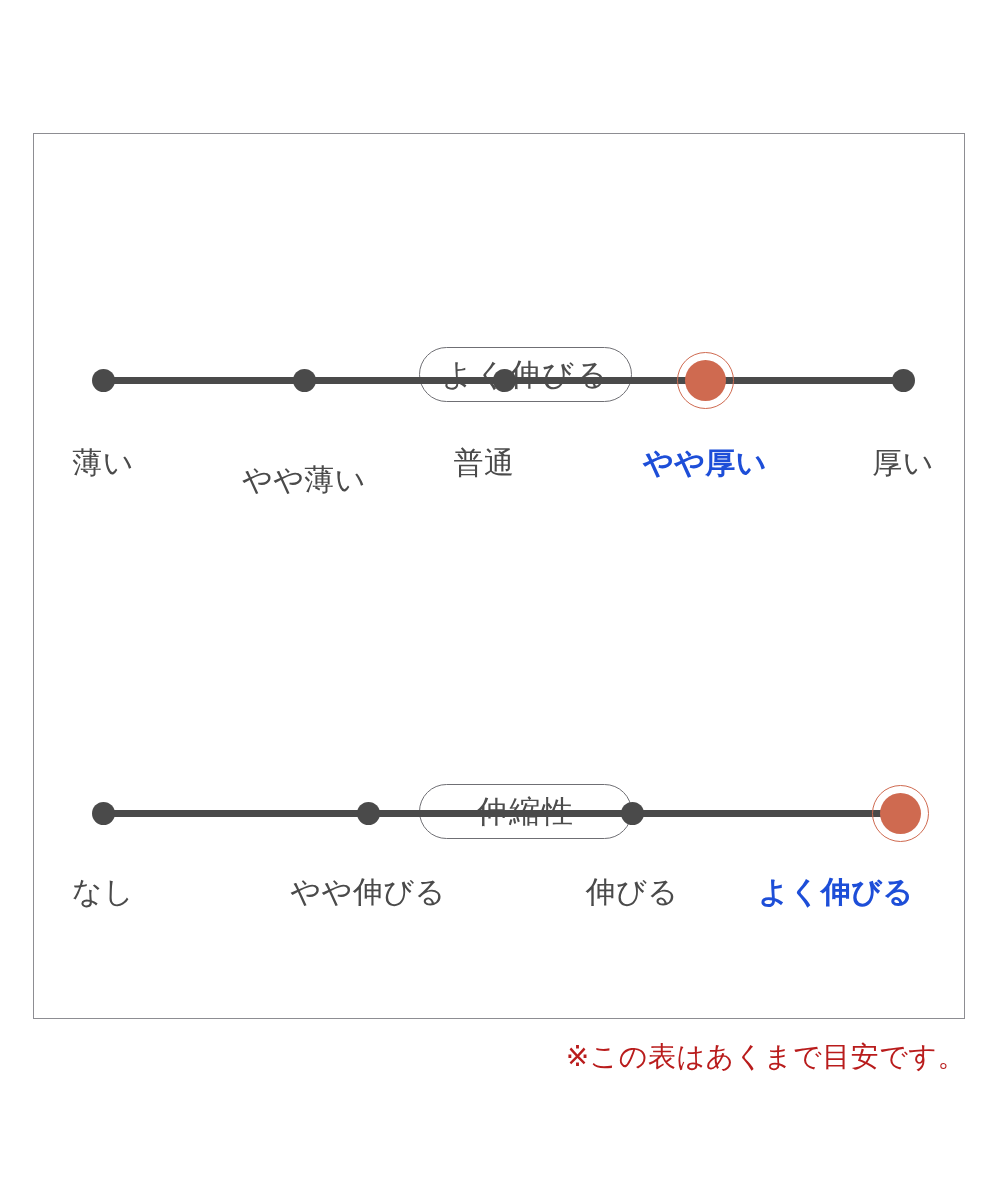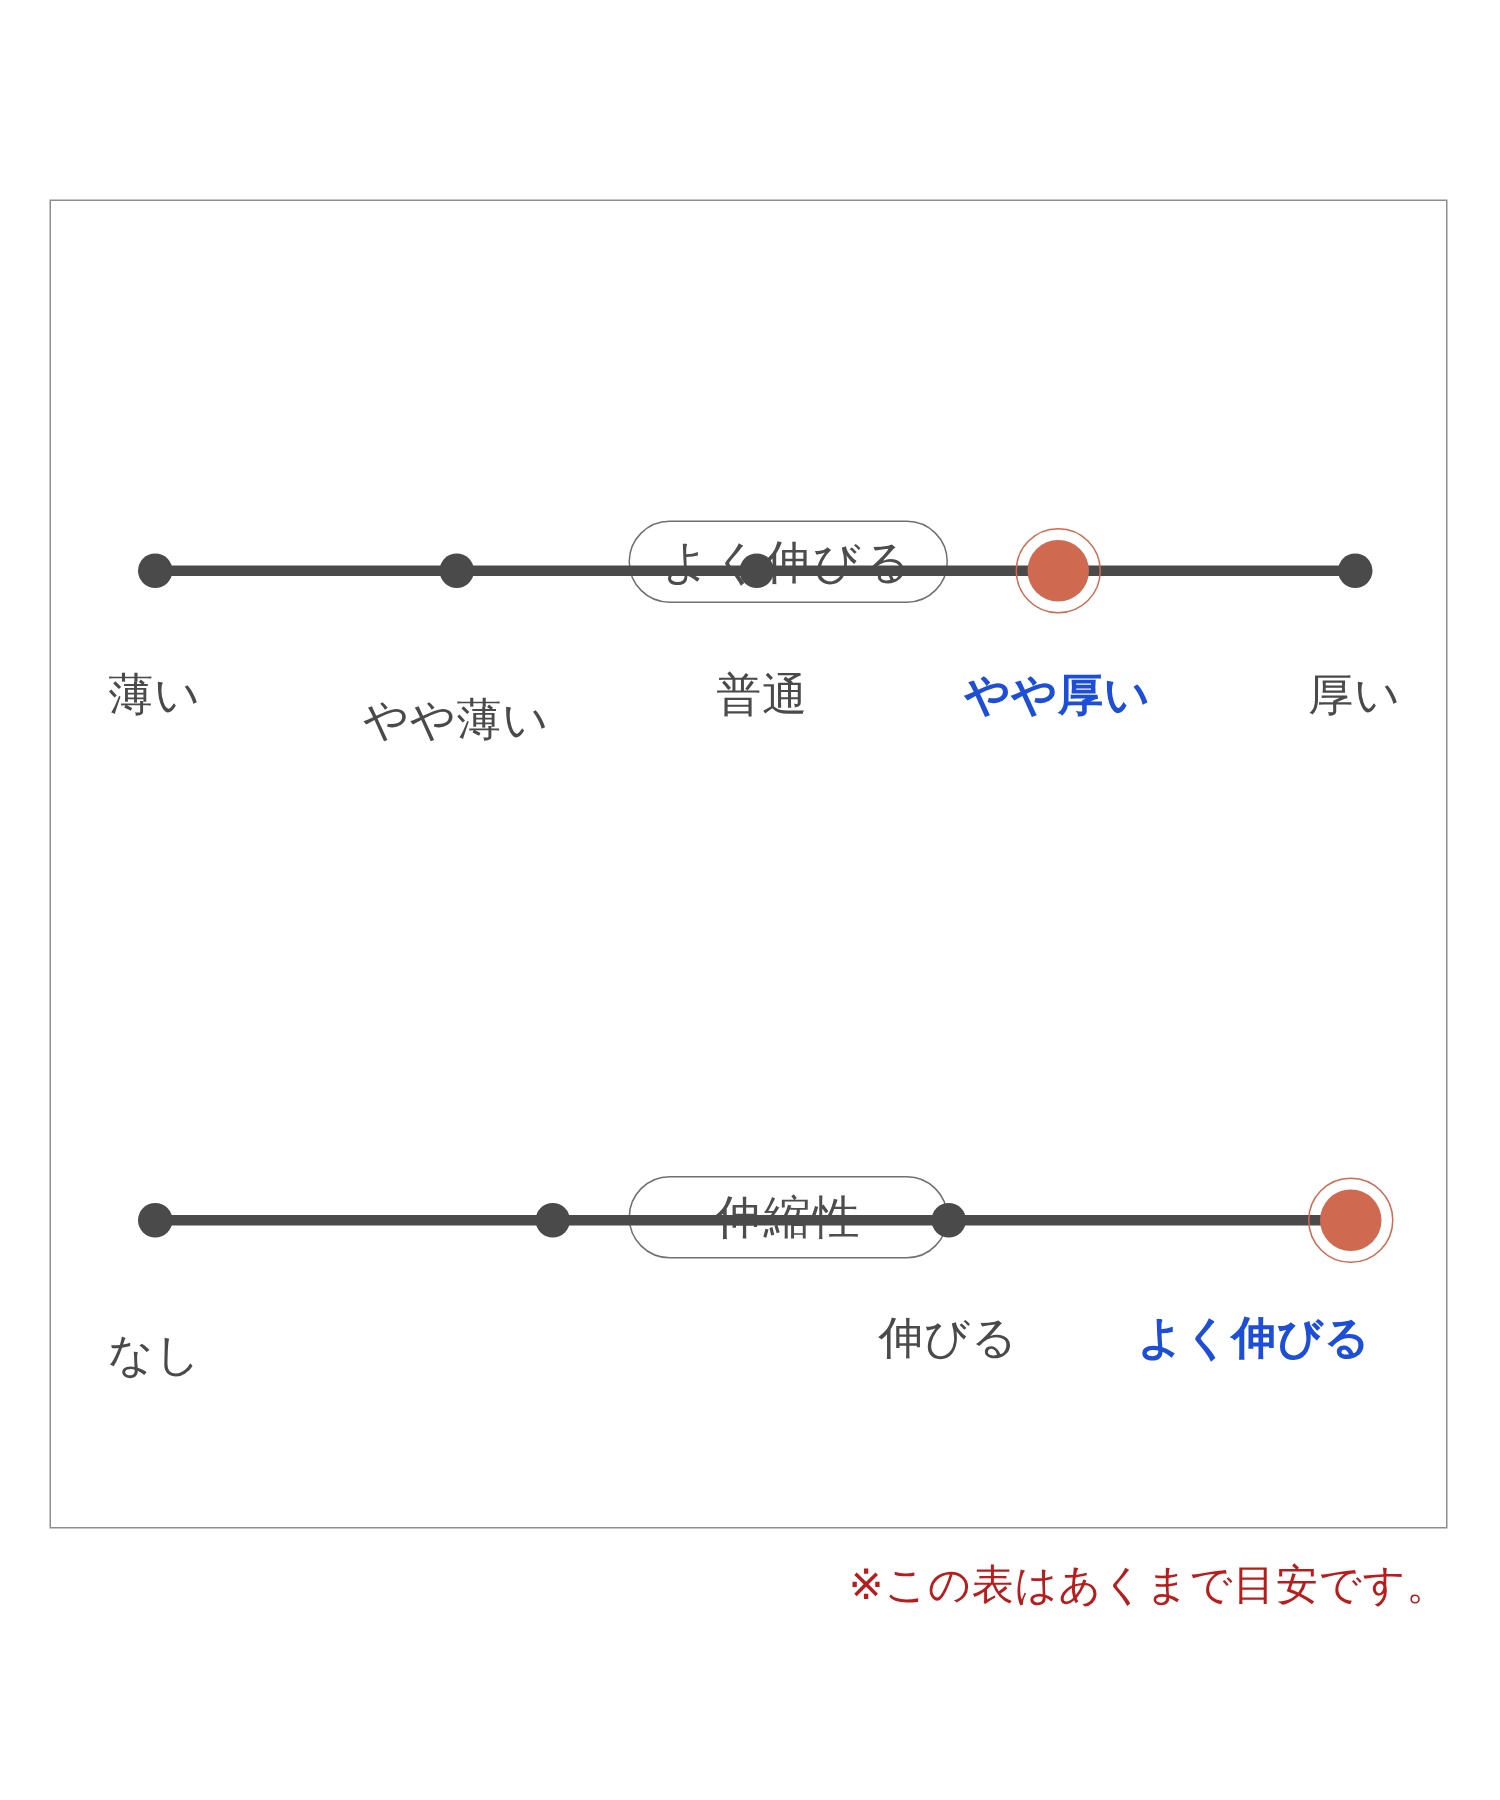--- a/index.html
+++ b/index.html
@@ -159,33 +159,34 @@
 
     <div class="dot" style="left:103px; top:380.5px;"></div>
     <div class="dot" style="left:304px; top:380.5px;"></div>
     <div class="dot" style="left:504px; top:380.5px;"></div>
     <div class="dot-ring" style="left:705px; top:380.5px;"></div>
     <div class="dot-active" style="left:705px; top:380.5px;"></div>
     <div class="dot" style="left:903px; top:380.5px;"></div>
 
     <div class="tick-label row1-labels" style="left:103px;font-family:Liberation Mono, monospace;">薄い</div>
     <div class="tick-label row1-labels" style="left:304px;margin-top:17px;">やや薄い</div>
-    <div class="tick-label row1-labels" style="left:508px;font-family:Liberation Serif, serif;">普通</div>
+    <div class="tick-label row1-labels" style="left:484px;font-family:Liberation Serif, serif;">普通</div>
     <div class="tick-label row1-labels is-active" style="left:705px;">やや厚い</div>
     <div class="tick-label row1-labels" style="left:903px;">厚い</div>
 
     <div class="track track-2"></div>
 
     <div class="dot" style="left:103px; top:813.5px;"></div>
     <div class="dot" style="left:368px; top:813.5px;"></div>
     <div class="dot" style="left:632px; top:813.5px;"></div>
     <div class="dot-ring" style="left:900px; top:813.5px;"></div>
     <div class="dot-active" style="left:900px; top:813.5px;"></div>
 
-    <div class="tick-label row2-labels" style="left:103px;margin-top:11px;">なし</div>
+    <div class="tick-label row2-labels" style="left:103px;">なし</div>
+    <div class="tick-label row2-labels" style="left:368px;">やや伸びる</div>
     <div class="tick-label row2-labels" style="left:632px;">伸びる</div>
     <div class="tick-label row2-labels is-active" style="left:836px;">よく伸びる</div>
 
   </div>
 
   <div class="footnote">※この表はあくまで目安です。</div>
 
 </div>
 
 </body></html>

